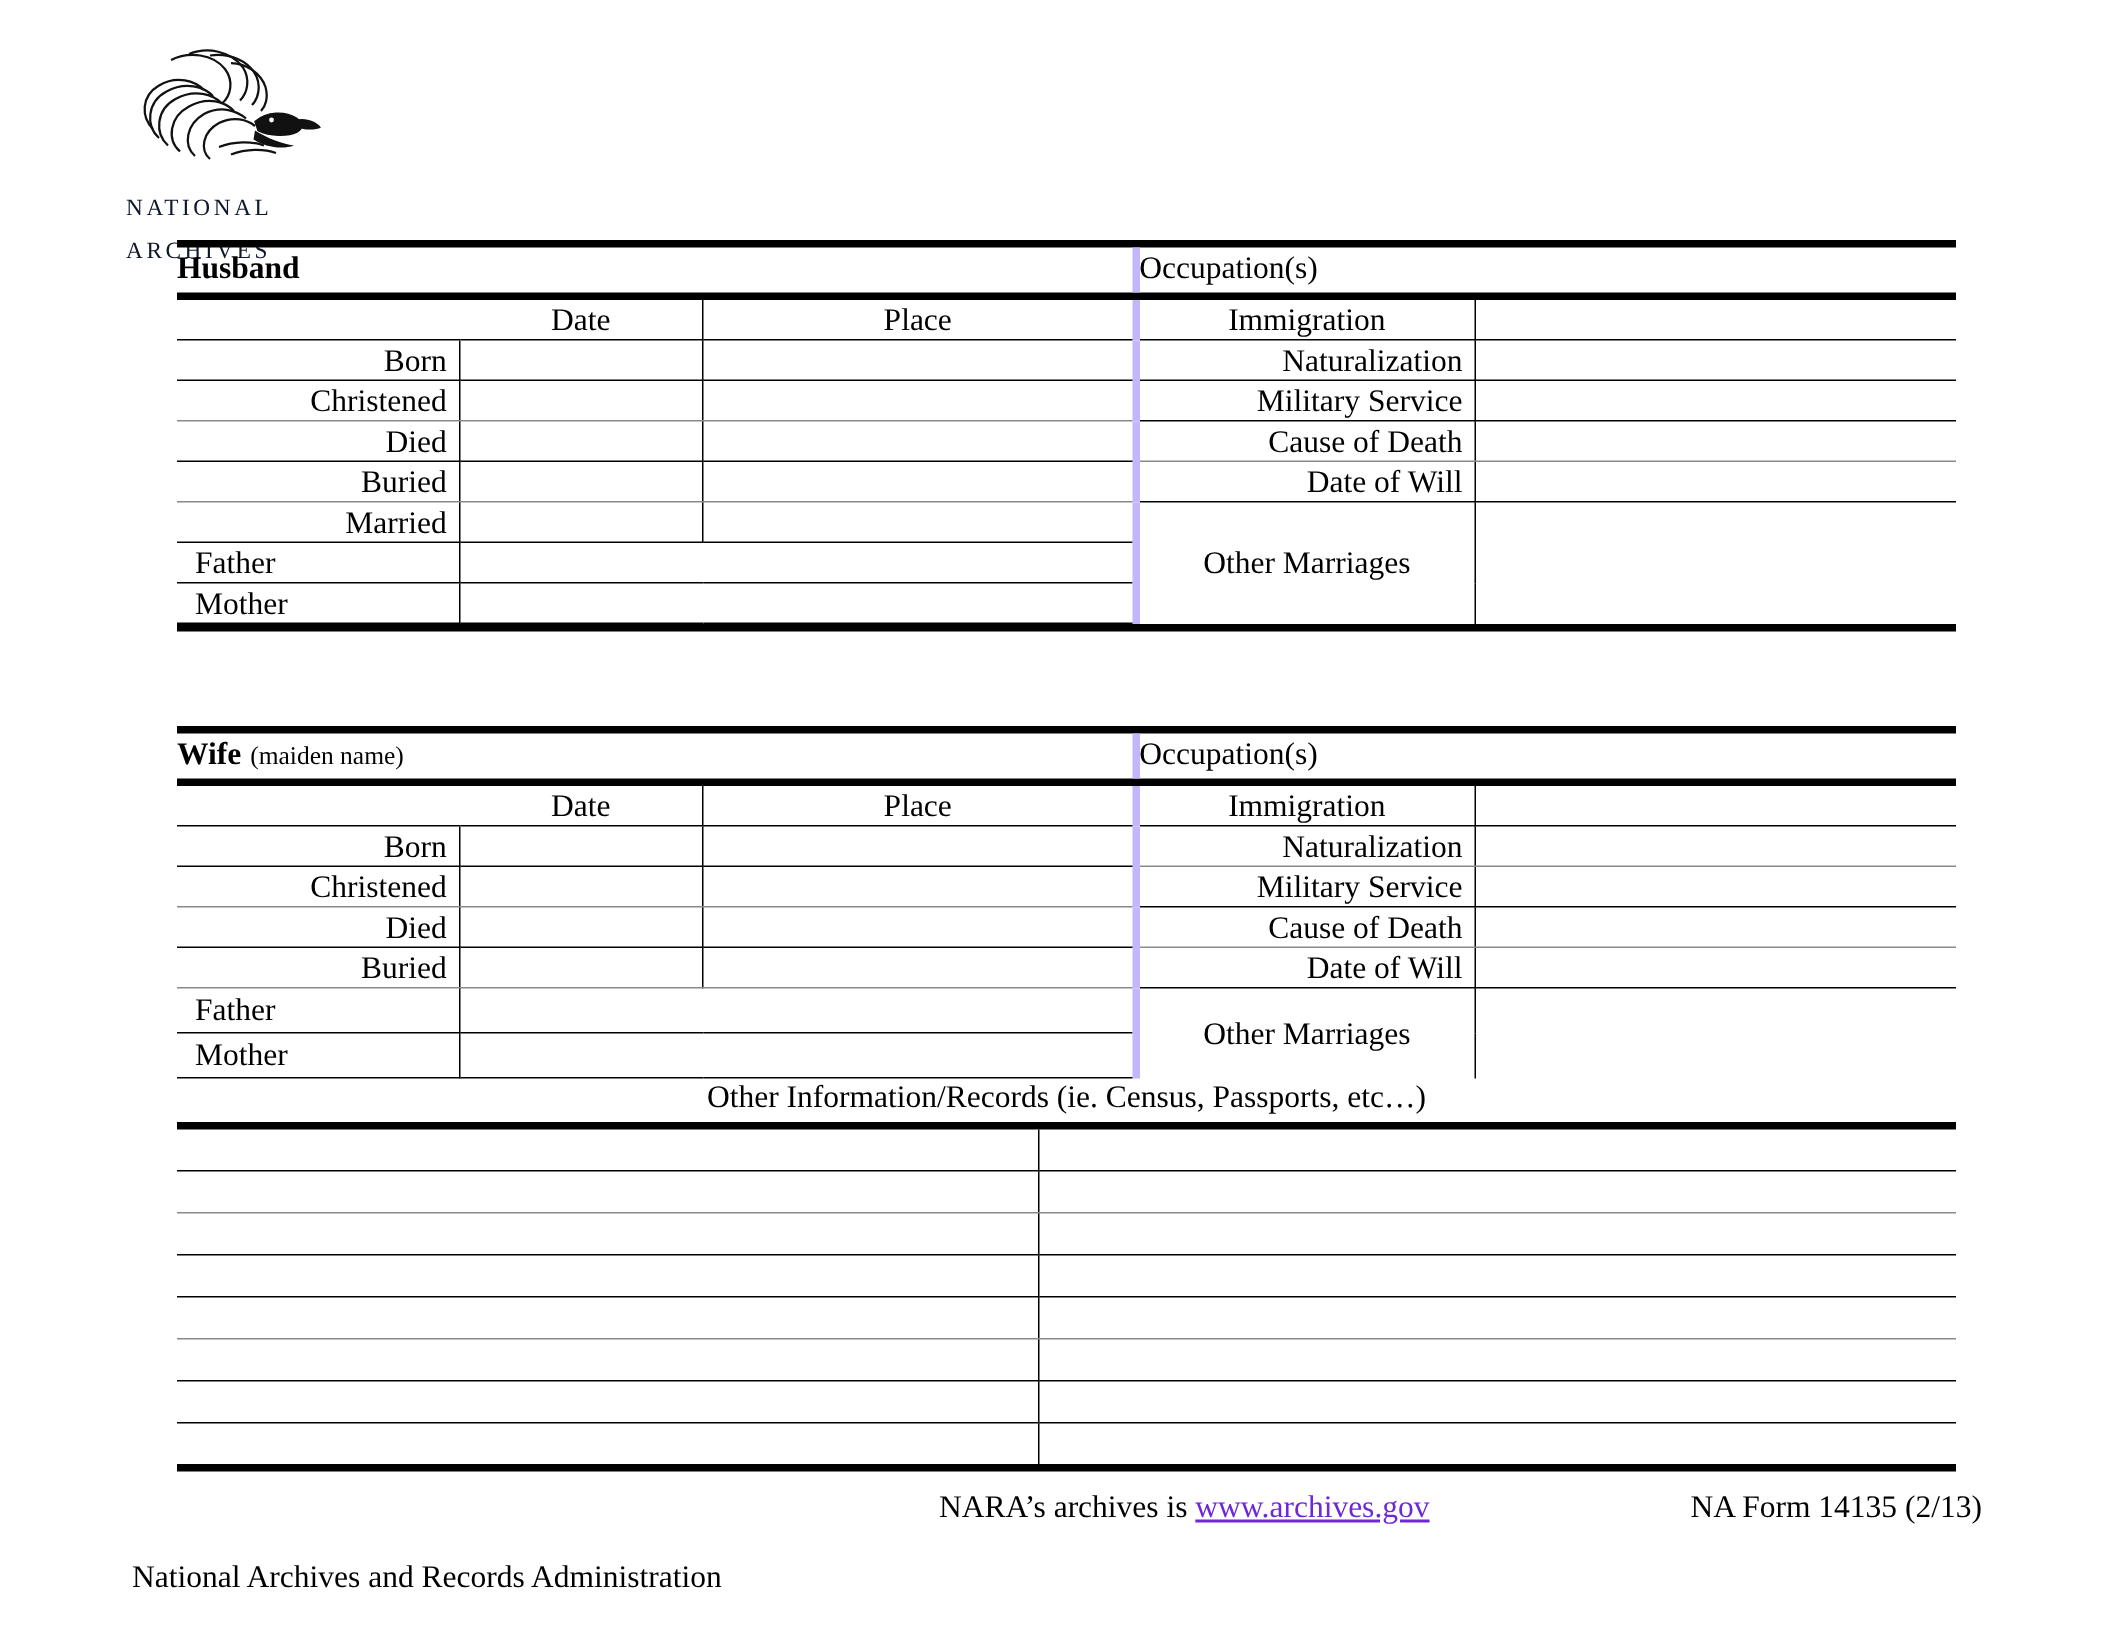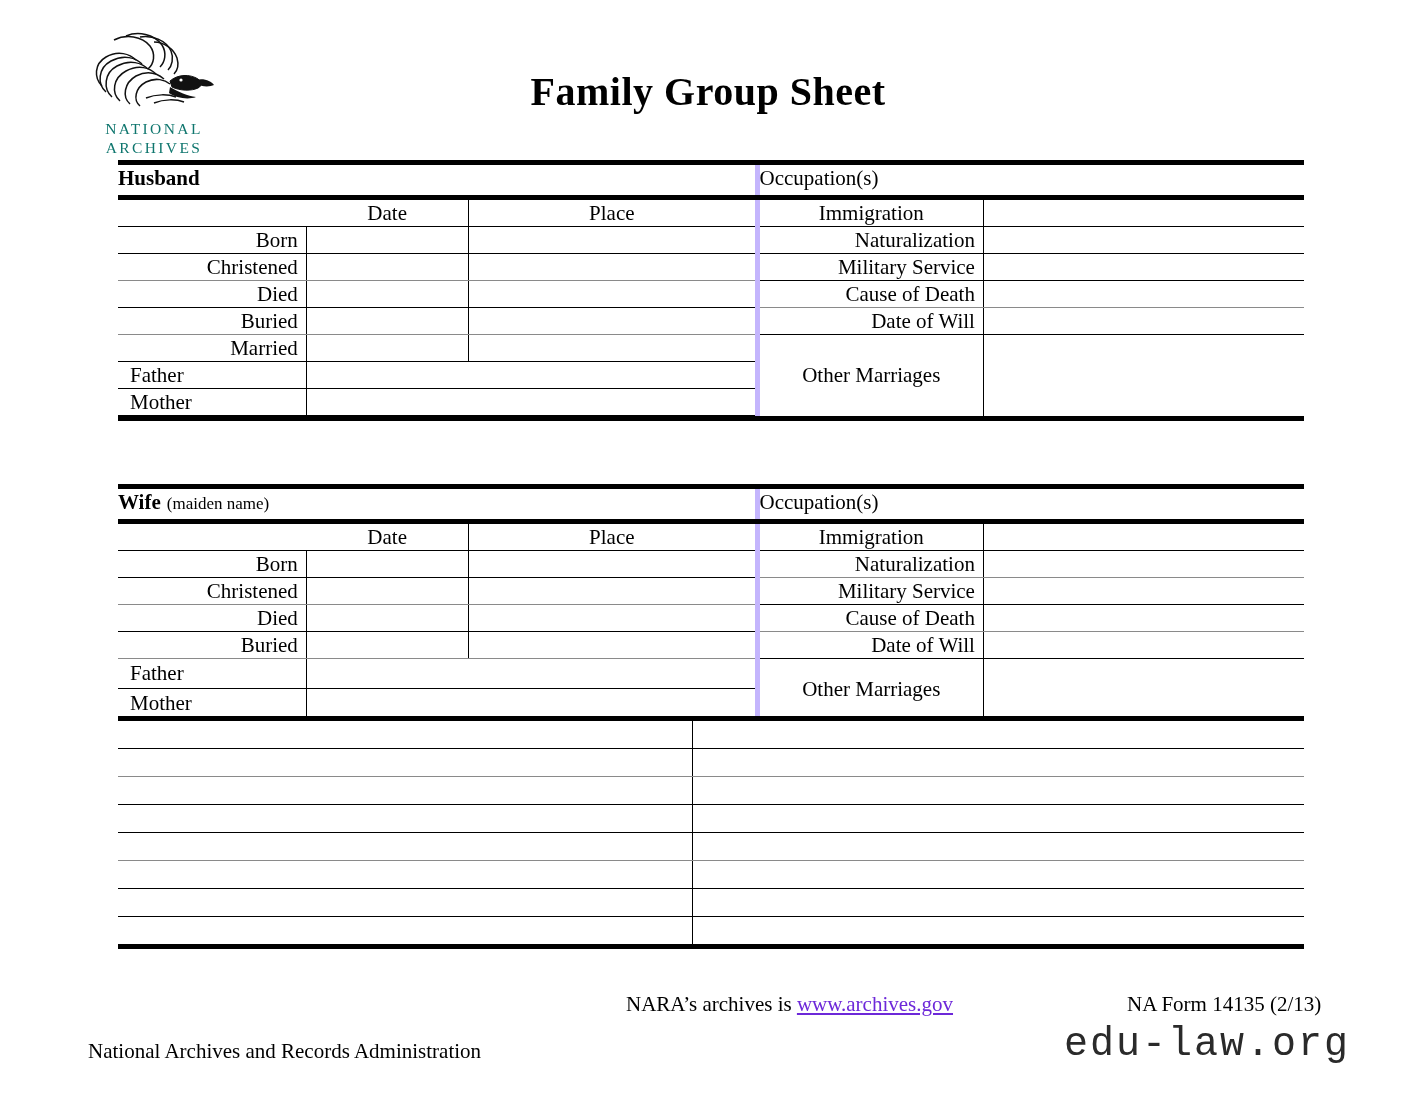--- a/index.html
+++ b/index.html
@@ -36,27 +36,27 @@
     top: 24px;
     width: 140px;
     text-align: center;
   }
   .logo-eagle {
     width: 134px;
     height: 96px;
     display: block;
   }
   .logo-text {
-    margin-top: 0;
+    margin-top: 10px;
     font-family: "Liberation Serif", "DejaVu Serif", serif;
     font-size: 15.5px;
     letter-spacing: 2.4px;
     line-height: 1.22;
-    color: #0f766e;
-    text-align: center;
+    color: #0f172a;
+    text-align: left;
     white-space: nowrap;
   }
   .doc-title {
     position: absolute;
     left: 0;
     top: 68px;
     width: 1416px;
     text-align: center;
     font-size: 40px;
     font-weight: bold;
@@ -216,21 +216,20 @@
         </g>
         <path d="M86 57 C94 50 106 50 114 55 C118 58 118 62 114 64 C108 67 96 67 88 63 Z" fill="#111" stroke="#111" stroke-width="1"></path>
         <path d="M112 56 C120 54 127 57 130 61 C126 63 118 63 112 60 Z" fill="#111"></path>
         <circle cx="97" cy="56" r="1.6" fill="#fff"></circle>
         <path d="M86 63 C94 68 104 72 112 73 C104 76 92 74 85 69 Z" fill="#111"></path>
       </svg>
       <div class="logo-text">NATIONAL</div>
       <div class="logo-text">ARCHIVES</div>
     </div>
 
-    <div class="doc-title">Family Group Sheet</div>
   </div>
 
   <div class="block" style="top:160px;">
     <div class="rule-thick"></div>
 
     <table class="grid">
       <colgroup>
         <col class="c-label">
           <col class="c-date">
           <col class="c-place">
@@ -388,20 +387,21 @@
 
       <tr>
         <td class="hline lbl-left vline-r" style="height:29px;">Mother</td>
         <td colspan="2" class="hline"></td>
       </tr>
     </tbody>
       </table>
   </div>
 
   <div class="block" style="top:716px;">
+    <div class="otherinfo-title">Other Information/Records (ie. Census, Passports, etc…)</div>
     <div class="rule-thick"></div>
 
     <table class="notes">
       <colgroup>
           <col class="n-left">
           <col class="n-right">
         </colgroup>
       <tbody>
           <tr>
         <td class="n-left hline"></td>
@@ -442,15 +442,14 @@
   </div>
 
   <div class="footer">
     <div class="f-left">National Archives and Records Administration</div>
     <div class="f-center">
       <span>NARA’s archives is </span><span class="f-link">www.archives.gov</span>
     </div>
     <div class="f-right">NA Form 14135 (2/13)</div>
   </div>
 
-  <div class="watermark">edu-law.org</div>
 
 </div>
 
 </body></html>

